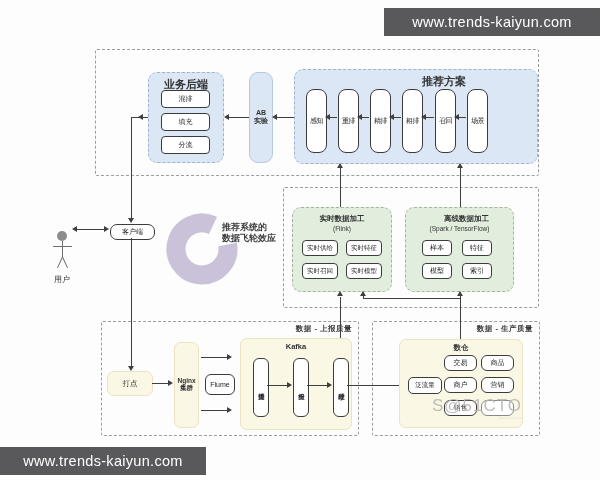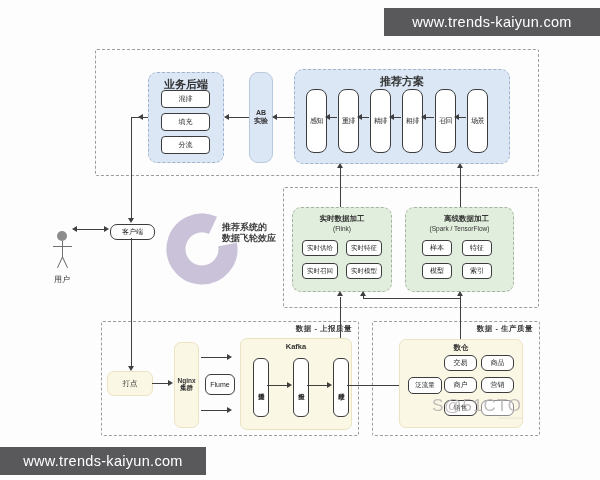--- a/index.html
+++ b/index.html
@@ -51,21 +51,21 @@
     <div class="wbox" style="left:12px;top:17px;width:47px;height:16px;">混排</div>
     <div class="wbox" style="left:12px;top:40px;width:47px;height:16px;">填充</div>
     <div class="wbox" style="left:12px;top:63px;width:47px;height:16px;">分流</div>
   </div>
 
   <div class="bluebox" style="left:249px;top:72px;width:22px;height:89px;border-style:solid;border-color:#b9c9dd;display:flex;flex-direction:column;align-items:center;justify-content:center;font-size:7px;font-weight:bold;color:#333;">
     <div>AB</div>
     <div>实验</div>
   </div>
 
-  <div class="bluebox" style="left:294px;top:69px;width:214px;height:93px;">
+  <div class="bluebox" style="left:294px;top:69px;width:214px;height:93px;padding-left:28px;">
     <div class="title" style="top:4px;">推荐方案</div>
     <div class="stagebox" style="left:11px;top:19px;">感知</div>
     <div class="stagebox" style="left:43px;top:19px;">重排</div>
     <div class="stagebox" style="left:75px;top:19px;">精排</div>
     <div class="stagebox" style="left:107px;top:19px;">粗排</div>
     <div class="stagebox" style="left:140px;top:19px;">召回</div>
     <div class="stagebox" style="left:172px;top:19px;">场景</div>
   </div>
 
   <div class="hline" style="left:330px;top:117px;width:7px;"></div>

